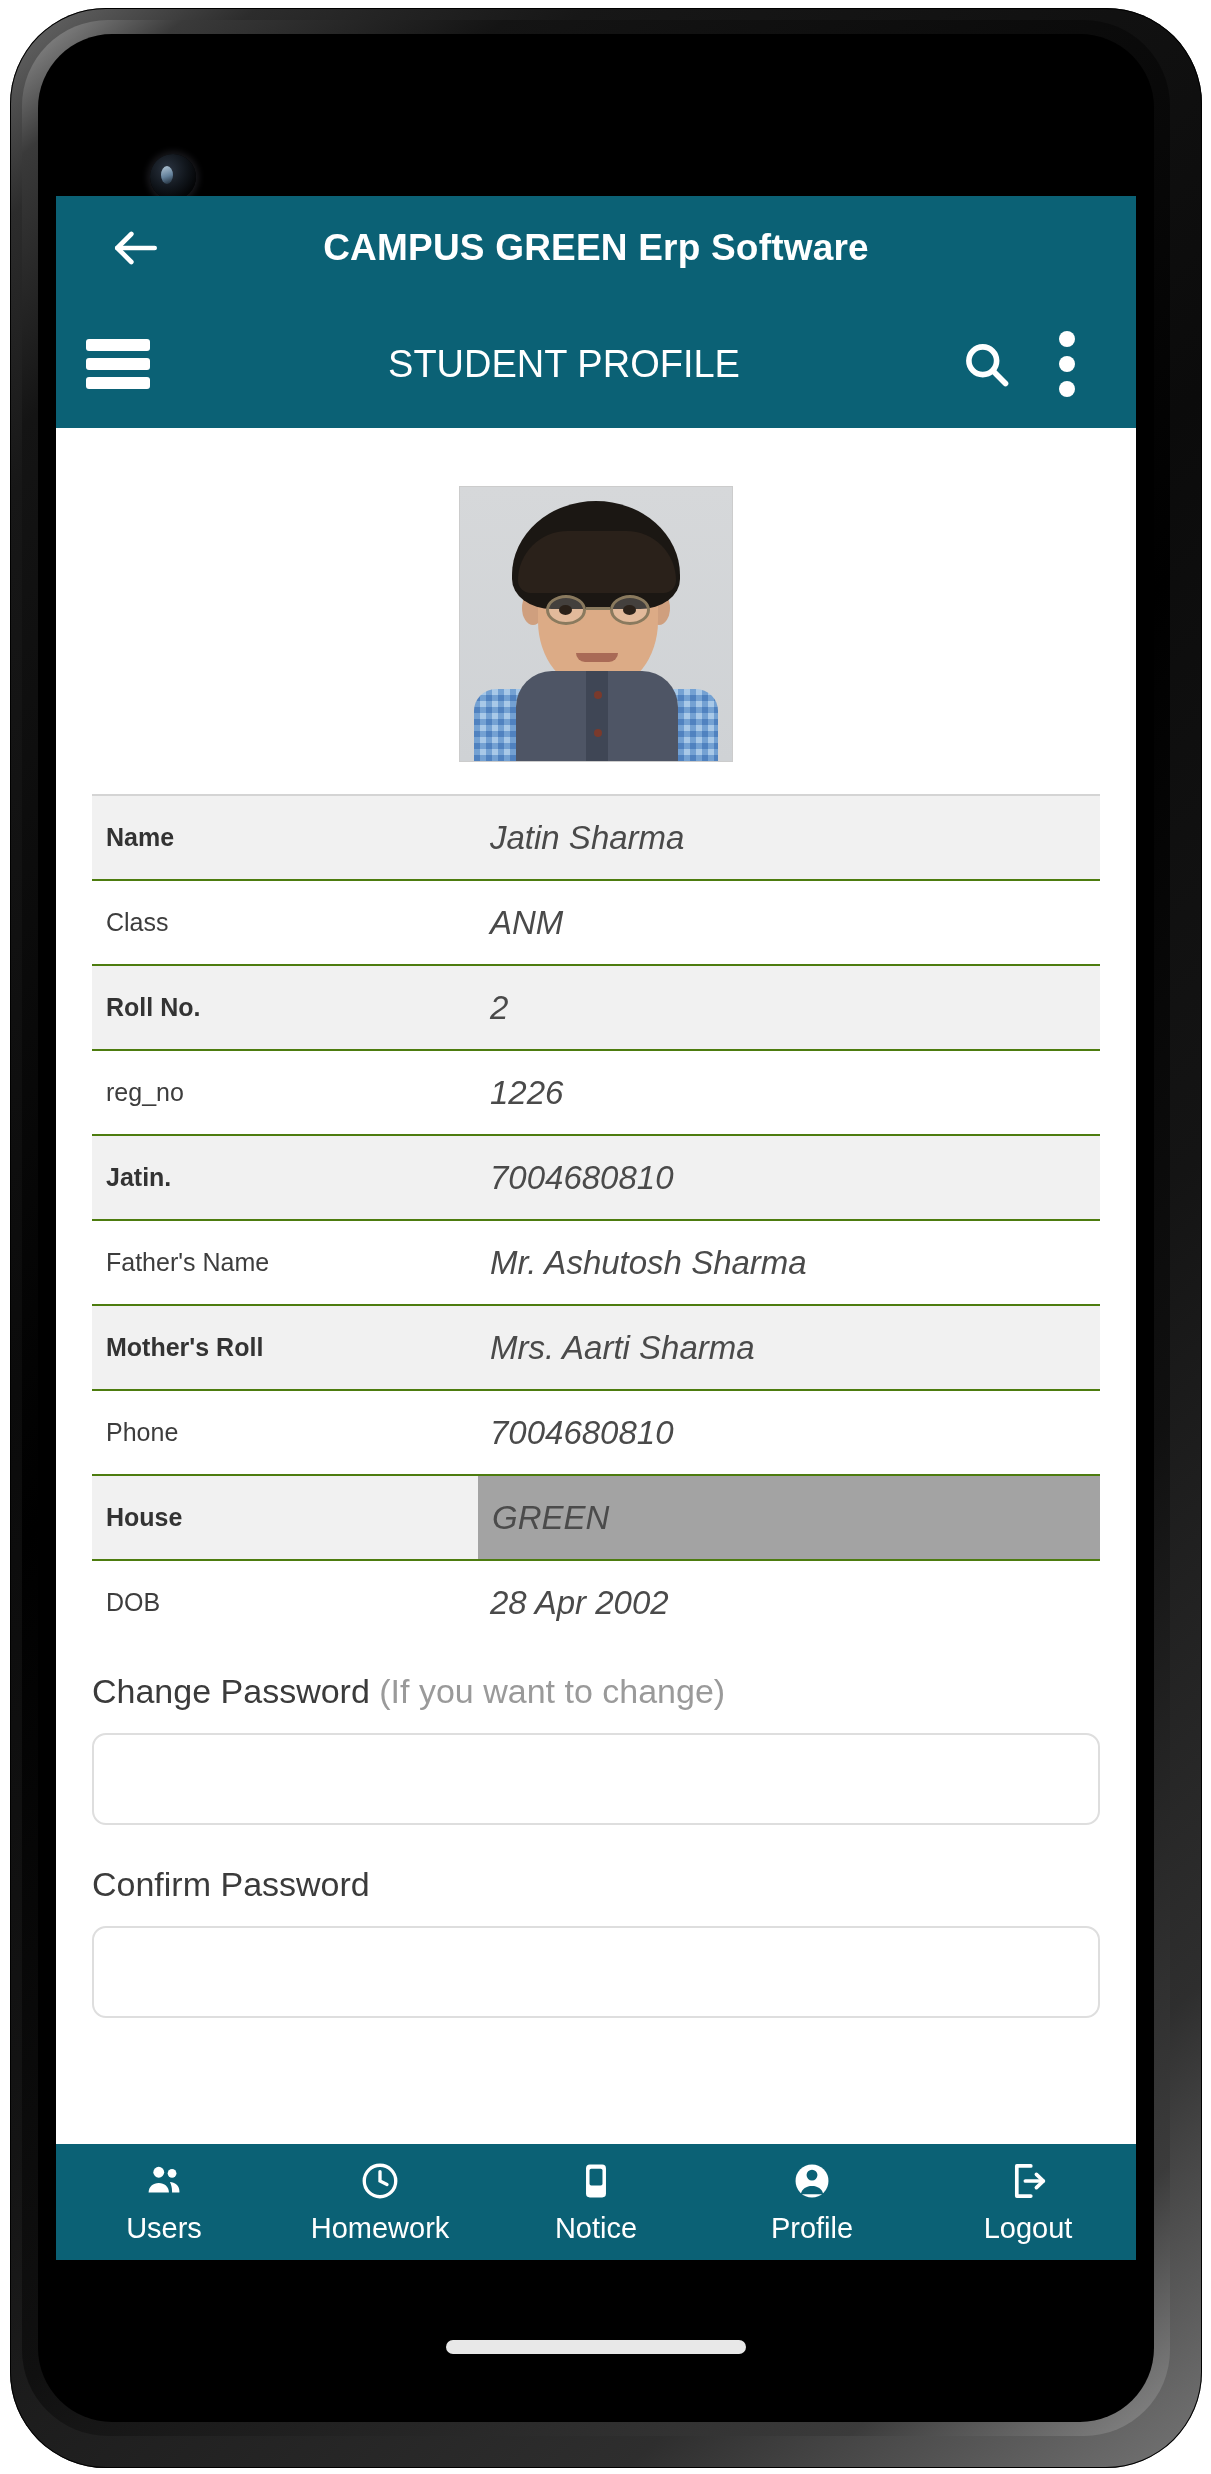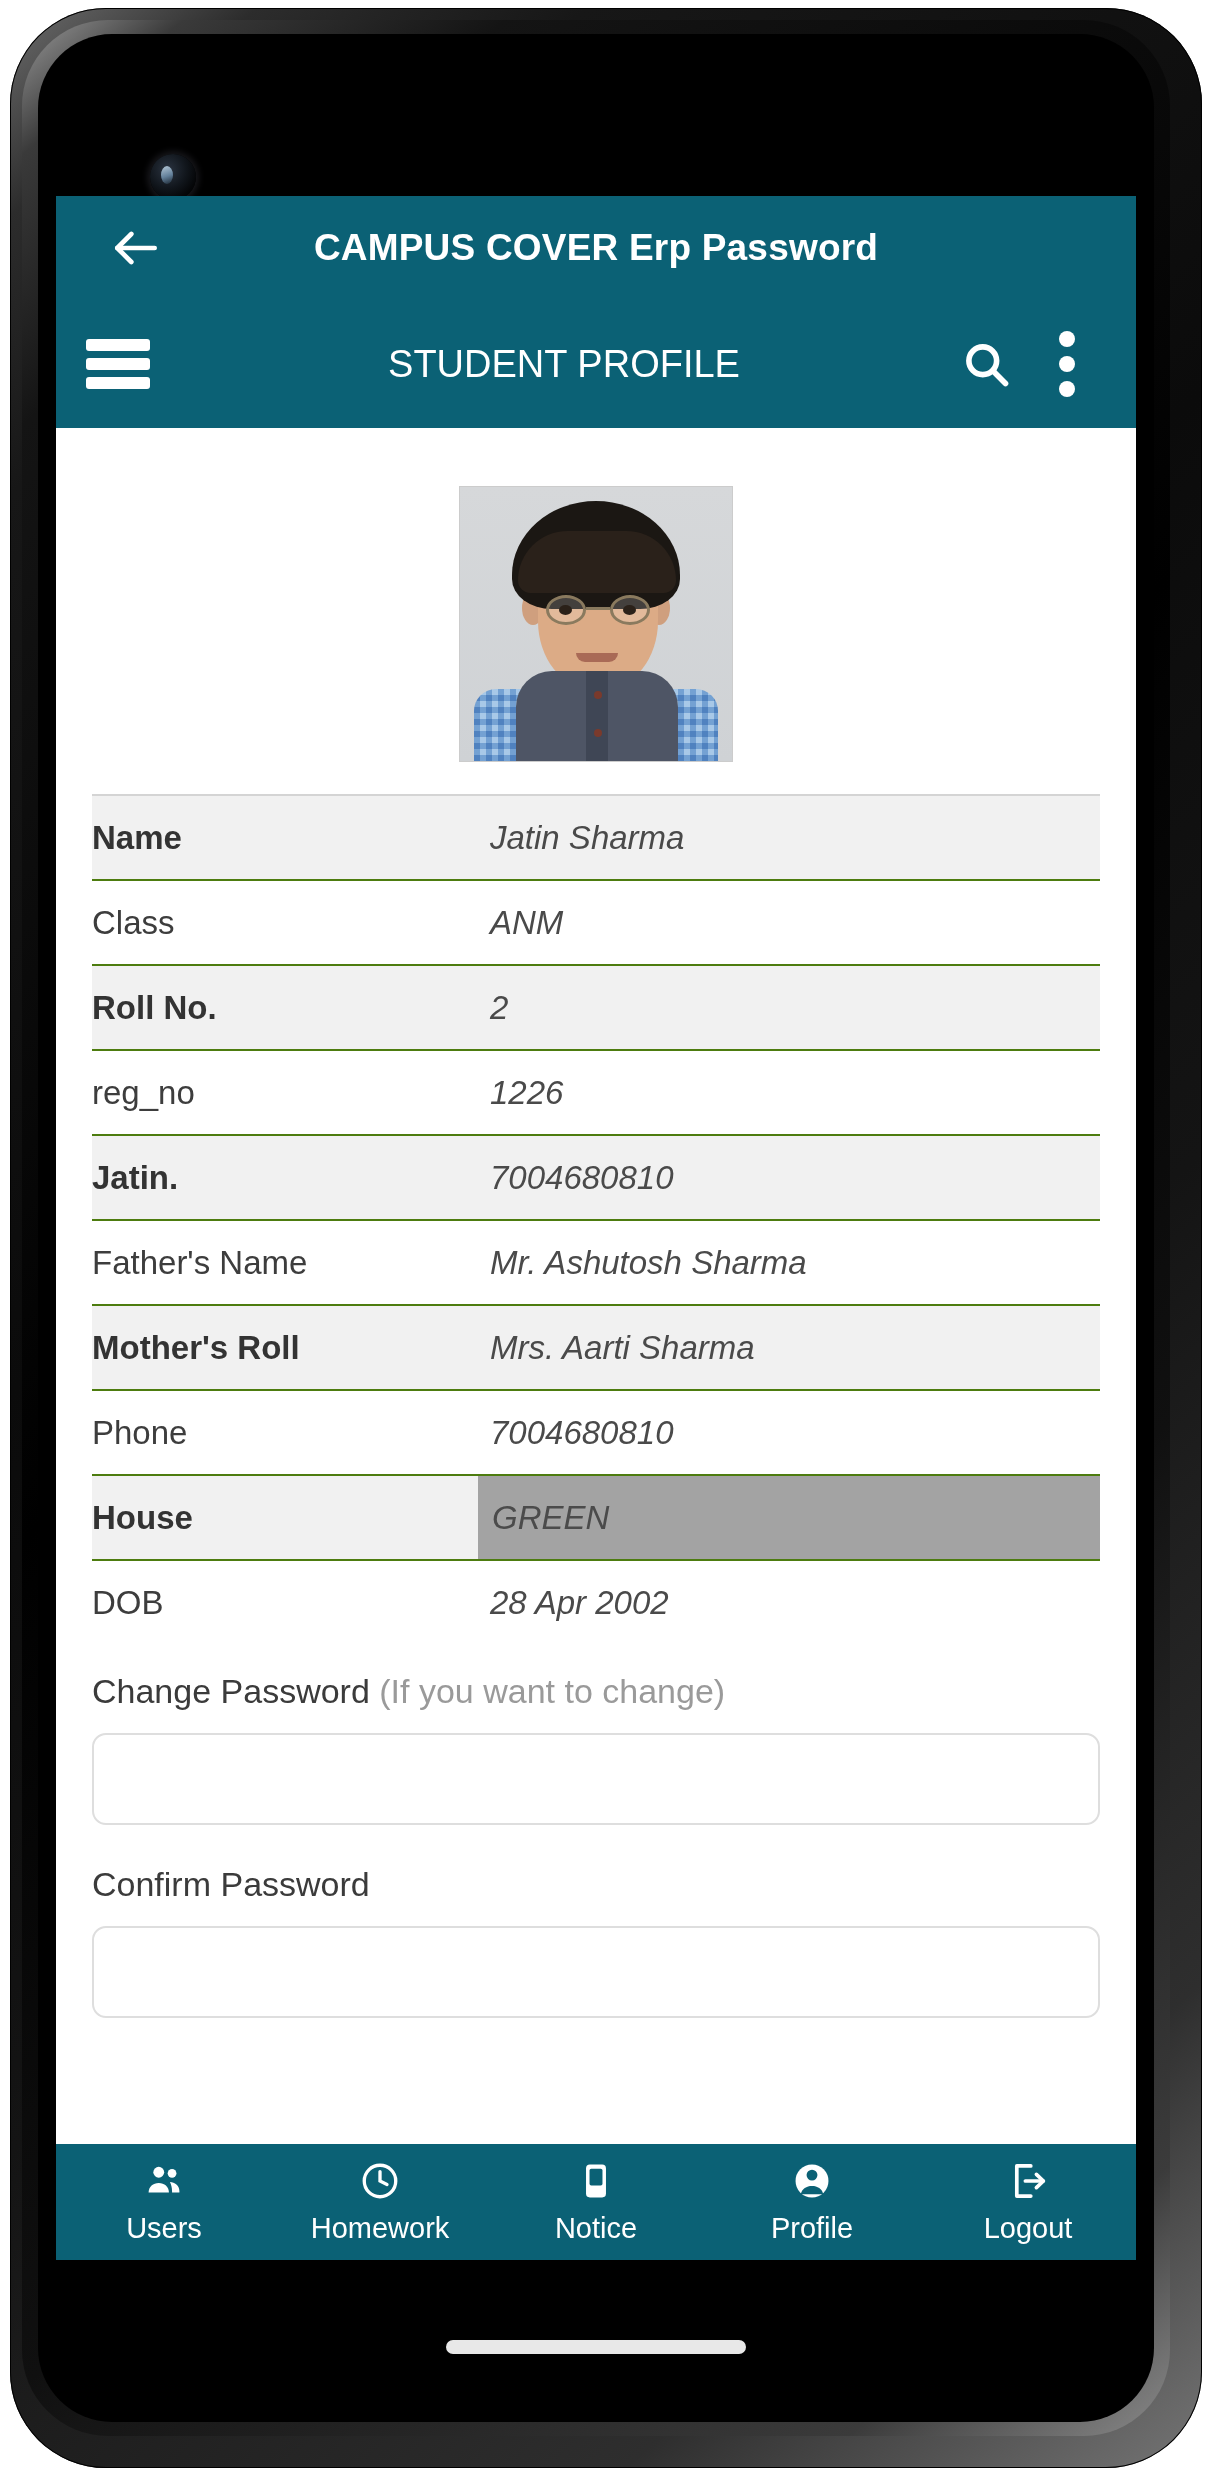--- a/index.html
+++ b/index.html
@@ -144,21 +144,22 @@
   .table { margin: 0 36px; }
   .row {
     display: flex; align-items: center;
     height: 85px;
     border-top: 2px solid #4d7c0f;
   }
   .row.first { border-top: 2px solid #d4d4d4; }
   .row.shaded { background: #f1f1f1; }
   .row .label {
     width: 386px; flex: 0 0 386px;
-    font-size: 33px; color: #3c3c3c;
+    font-size: 25px; color: #3c3c3c;
+    padding-left: 14px;
   }
   .row.shaded .label { font-weight: bold; color: #333; }
   .row.plain .label { font-weight: normal; color: #3d3d3d; }
   .row .value {
     flex: 1 1 auto;
     font-size: 33px; color: #4a4a4a;
     padding-left: 12px;
     height: 100%;
     display: flex; align-items: center; font-style: italic;
   }
@@ -215,21 +216,21 @@
 
     <div class="appbar">
 
       <div class="appbar-row1">
         <span class="back-icon">
           <svg viewBox="0 0 24 24" width="56" height="56" fill="none" stroke="#ffffff" stroke-width="2" stroke-linecap="round" stroke-linejoin="round">
             <line x1="20" y1="12" x2="4" y2="12"></line>
             <polyline points="10,6 4,12 10,18"></polyline>
           </svg>
         </span>
-        <div class="appbar-title">CAMPUS COVER Erp Password</div>
+        <div class="appbar-title">CAMPUS GREEN Erp Software</div>
       </div>
 
       <div class="appbar-row2">
         <span class="hamburger">
           <span></span>
             <span></span>
             <span></span>
         </span>
         <div class="section-title">STUDENT PROFILE</div>
         <div class="appbar-actions">

